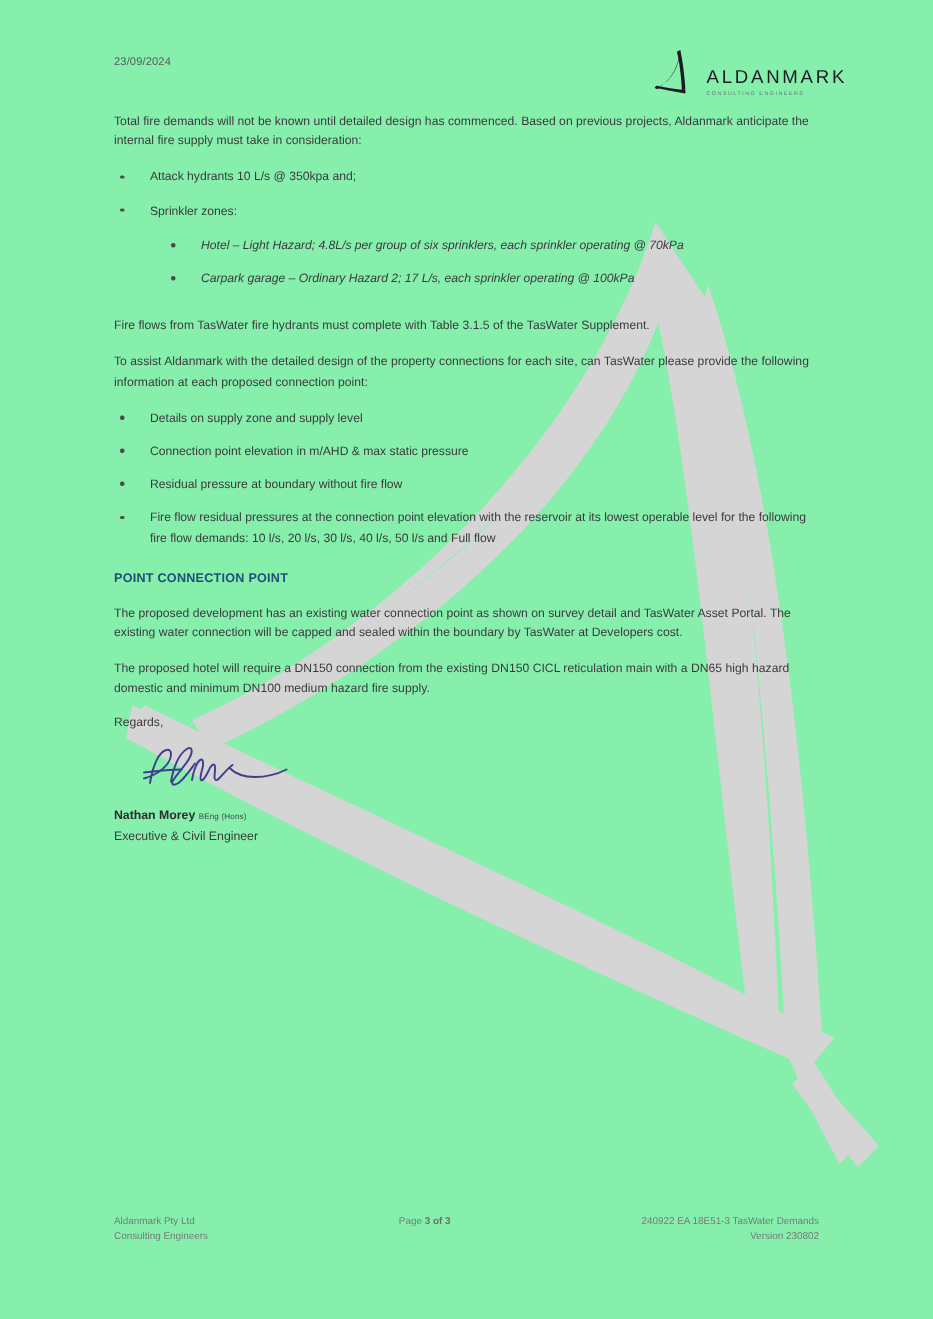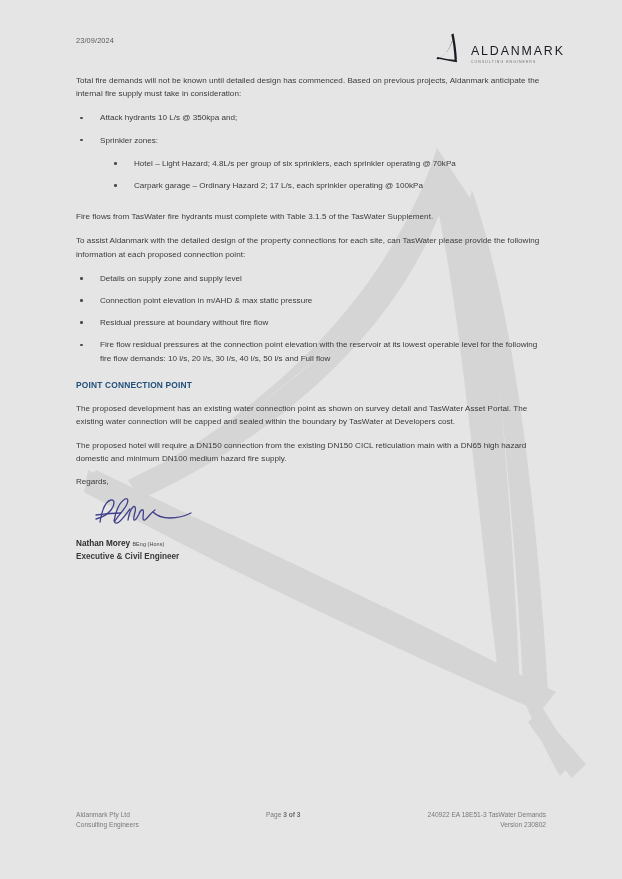--- a/index.html
+++ b/index.html
@@ -7,21 +7,21 @@
     padding: 0;
     background: #ffffff;
   }
   body {
     font-family: "Liberation Sans", sans-serif;
   }
   #page {
     position: relative;
     width: 622px;
     height: 879px;
-    background: #e5e5e5;
+    background: #86efac;
     overflow: hidden;
   }
 
   
   #watermark {
     position: absolute;
     left: 0;
     top: 0;
     width: 622px;
     height: 879px;
@@ -114,20 +114,21 @@
     position: absolute;
     left: 4px;
     top: 5.2px;
     width: 2.6px;
     height: 2.6px;
     border-radius: 50%;
     background: #4a4a4c;
   }
   ul.bullets.sub {
     margin: 9px 0 18px 0;
+    font-style: italic;
   }
   ul.bullets.sub > li {
     padding-left: 58px;
     margin-bottom: 9px;
   }
   ul.bullets.sub > li::before {
     left: 38px;
   }
 
   h2.section-heading {
@@ -168,21 +169,20 @@
   #sign-quals {
     font-size: 5.4px;
     color: #44444a;
     letter-spacing: 0.1px;
   }
   #sign-role {
     font-size: 8.2px;
     color: #3a3a3c;
     line-height: 12px;
     margin-top: 1px;
-    font-weight: bold;
   }
 
   
   #footer {
     position: absolute;
     left: 76px;
     top: 810px;
     width: 470px;
     display: flex;
     justify-content: space-between;

